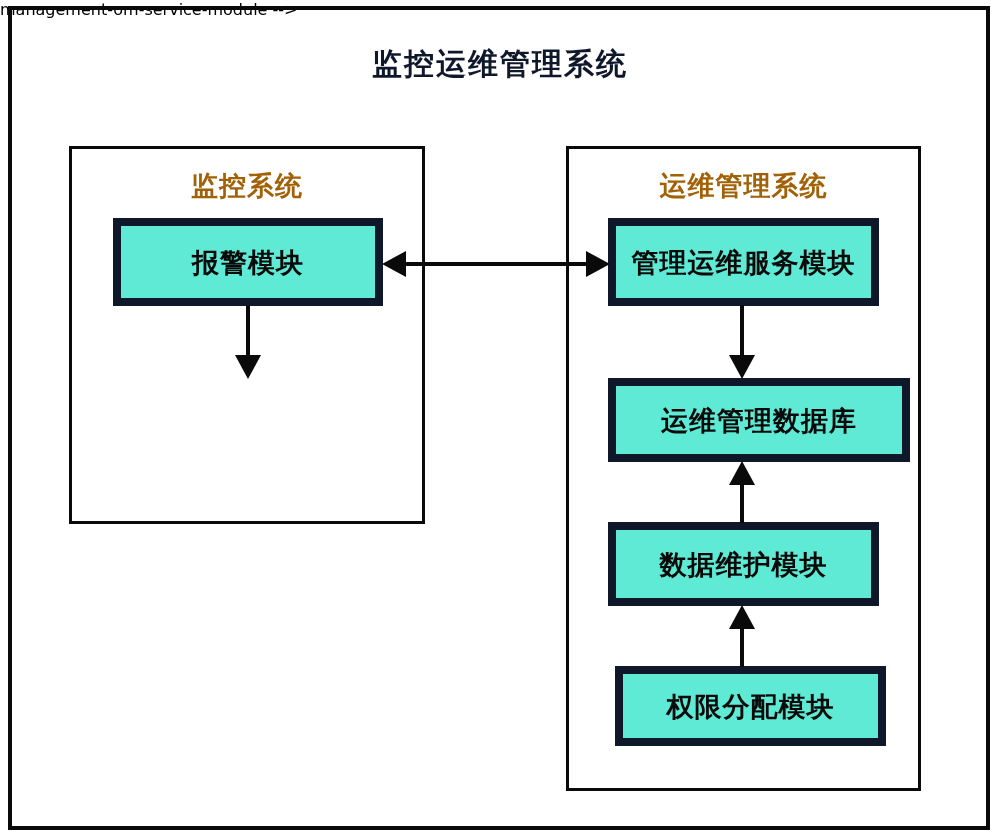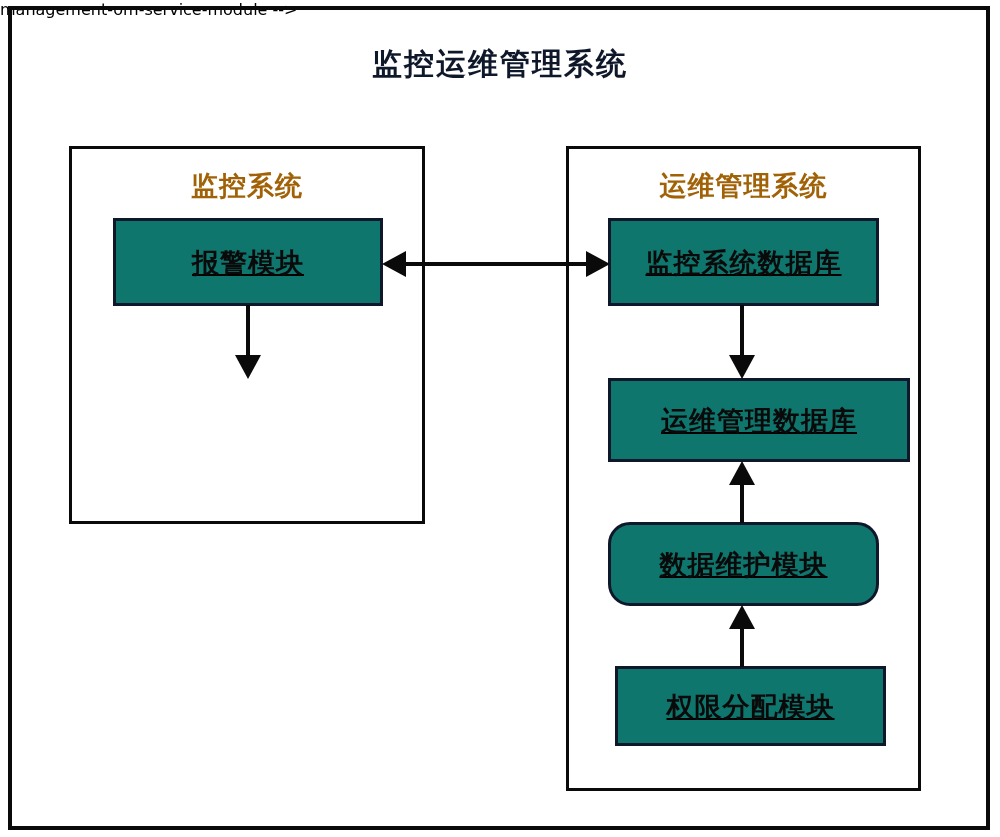--- a/index.html
+++ b/index.html
@@ -43,27 +43,26 @@
     font-size: 30px;
     font-weight: 700;
     color: #0f172a;
     letter-spacing: 2px;
     white-space: nowrap;
   }
 
   
   .node {
     position: absolute;
-    border: 3px solid #0f172a;
+    border: 8px solid #0f172a;
     box-sizing: border-box;
-    background: #0f766e;
+    background: #5eead4;
     display: flex;
     align-items: center;
     justify-content: center;
-    text-decoration: underline;
   }
   .node-label {
     font-size: 27px;
     font-weight: 700;
     color: #0a0a0a;
     letter-spacing: 1px;
     white-space: nowrap;
     line-height: 1;
   }
 
@@ -98,28 +97,28 @@
     <span class="node-label">报警模块</span>
   </div>
 
 
   
   <div class="frame" style="left:566px; top:146px; width:355px; height:645px;"></div>
 
   <div class="panel-title" style="left:566px; top:168px; width:355px;">运维管理系统</div>
 
   <div class="node" style="left:608px; top:218px; width:271px; height:88px;">
-    <span class="node-label">监控系统数据库</span>
+    <span class="node-label">管理运维服务模块</span>
   </div>
 
   <div class="node" style="left:608px; top:378px; width:302px; height:84px;">
     <span class="node-label">运维管理数据库</span>
   </div>
 
-  <div class="node" style="left:608px; top:522px; width:271px; height:84px;border-radius:22px;">
+  <div class="node" style="left:608px; top:522px; width:271px; height:84px;">
     <span class="node-label">数据维护模块</span>
   </div>
 
   <div class="node" style="left:608px; top:666px; width:271px; height:80px;margin-left:7px;">
     <span class="node-label">权限分配模块</span>
   </div>
 
   
 
     management-om-service-module --&gt;

